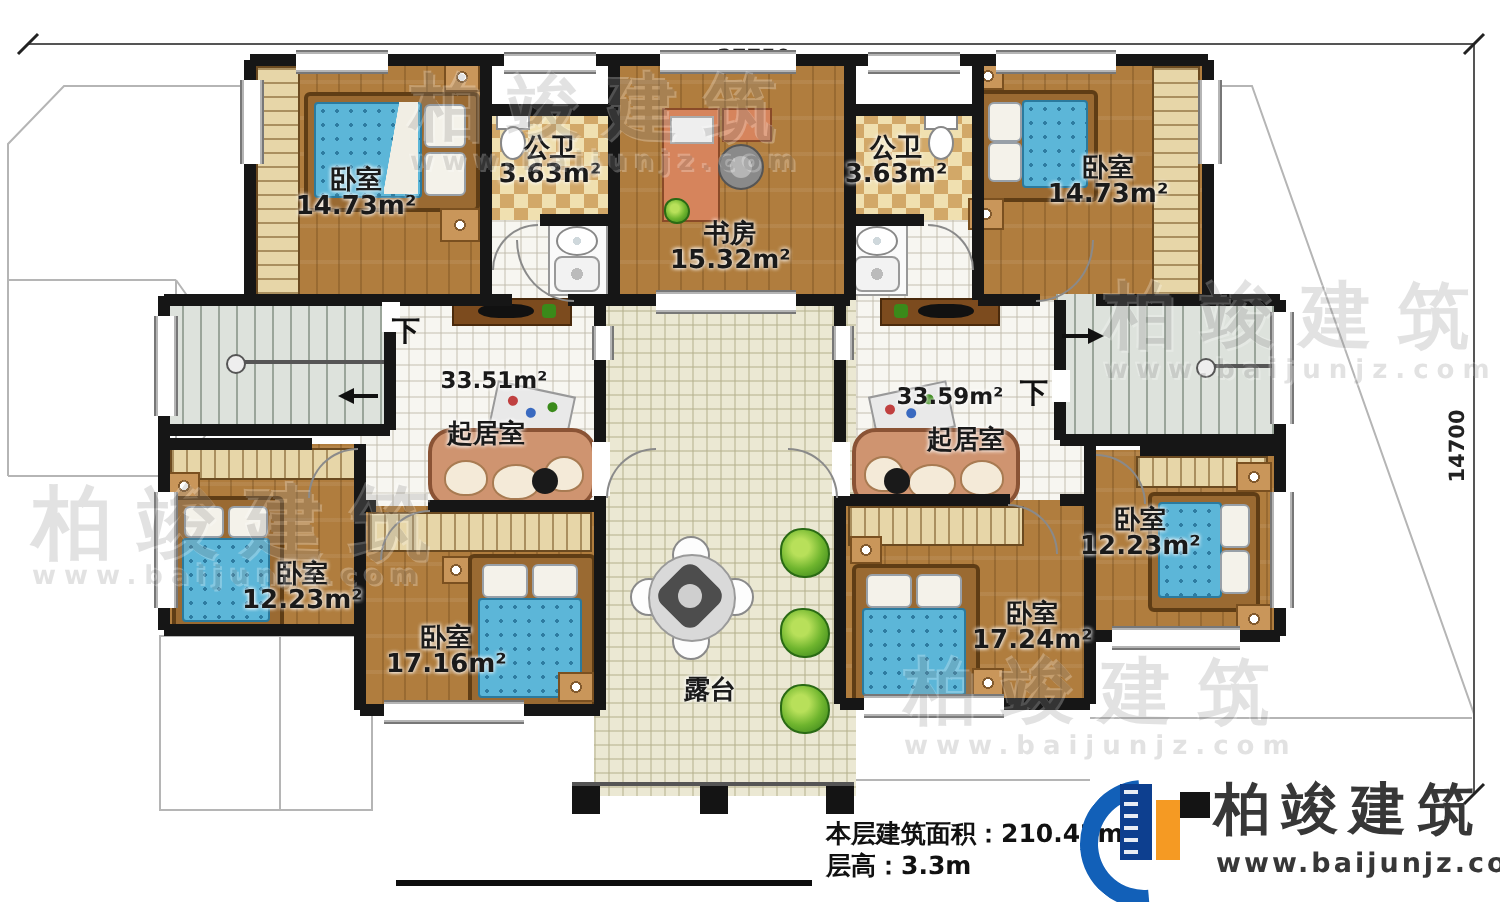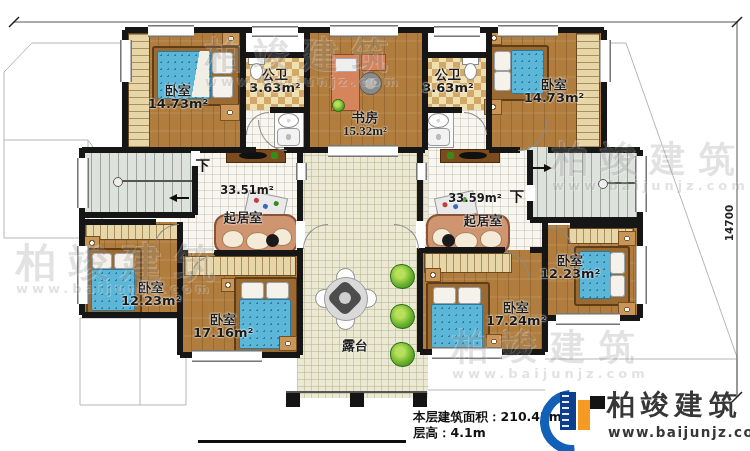--- a/index.html
+++ b/index.html
@@ -320,21 +320,21 @@
   <div class="abs column" style="left:590px;top:396px;width:15px;height:13px;"></div>
 
   <div class="abs label" style="left:138px;top:84px;width:80px;">
     <span class="nm">卧室</span>
     <span class="ar">14.73m²</span>
   </div>
   <div class="abs label" style="left:247px;top:68px;width:56px;">
     <span class="nm">公卫</span>
     <span class="ar">3.63m²</span>
   </div>
-  <div class="abs label" style="left:335px;top:111px;width:60px;font-family:Liberation Serif, serif;">
+  <div class="abs label" style="left:335px;top:111px;width:60px;">
     <span class="nm">书房</span>
     <span class="ar">15.32m²</span>
   </div>
   <div class="abs label" style="left:420px;top:68px;width:56px;">
     <span class="nm">公卫</span>
     <span class="ar">3.63m²</span>
   </div>
   <div class="abs label" style="left:523px;top:78px;width:62px;">
     <span class="nm">卧室</span>
     <span class="ar">14.73m²</span>
@@ -390,21 +390,21 @@
     <span class="wm-url">www.baijunjz.com</span>
   </div>
 
   <div class="abs title-underline" style="left:198px;top:440px;width:208px;height:3px;"></div>
 
   <div class="abs info" style="left:413px;top:409px;">
     <div>
       <span>本层建筑面积：</span><span>210.42m²</span>
     </div>
     <div>
-      <span>层高：</span><span>4.1m</span>
+      <span>层高：</span><span>3.3m</span>
     </div>
   </div>
 
   <div class="abs" style="left:540px;top:384px;width:62px;height:62px;">
     <div class="abs swoosh" style="left:0;top:6px;width:46px;height:46px;"></div>
     <div class="abs bldg-b" style="left:20px;top:8px;width:16px;height:38px;"></div>
     <div class="abs bldg-o" style="left:38px;top:16px;width:12px;height:30px;"></div>
   </div>
   <div class="abs logo-name" style="left:607px;top:390px;">柏竣建筑</div>
   <div class="abs logo-url" style="left:608px;top:424px;">www.baijunjz.com</div>

